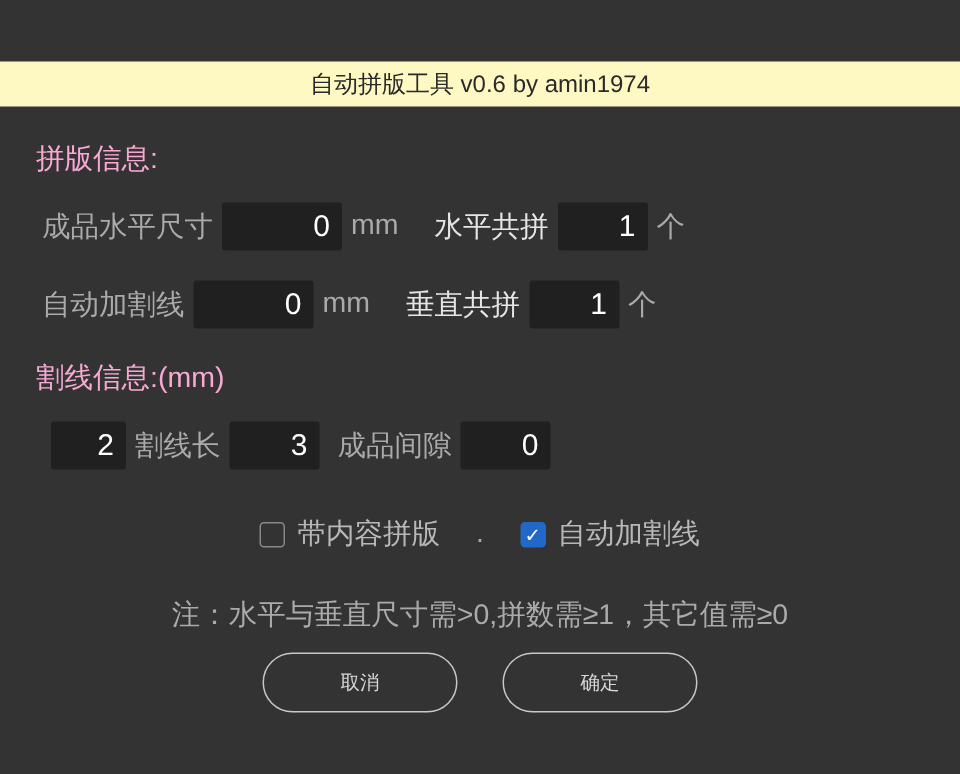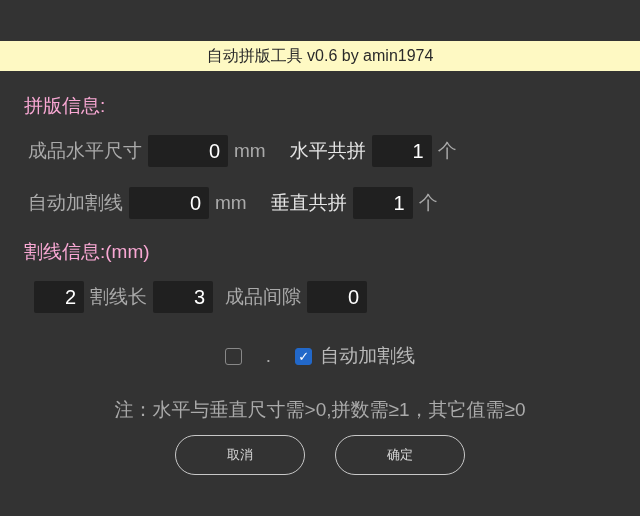--- a/index.html
+++ b/index.html
@@ -65,20 +65,21 @@
       <span class="label">割线长</span>
       <input class="input-box mid" value="3" style="">
       <span class="label" style="margin-left:6px;">成品间隙</span>
       <input class="input-box mid" value="0" style="">
     </div>
   </div>
 
   <div class="chk-row">
     <div class="chk">
       <div class="checkbox"></div>
+      <span>带内容拼版</span>
     </div>
     <span class="dot">.</span>
     <div class="chk">
       <div class="checkbox checked">
           <span class="checkmark">✓</span>
         </div>
       <span>自动加割线</span>
     </div>
   </div>
 

